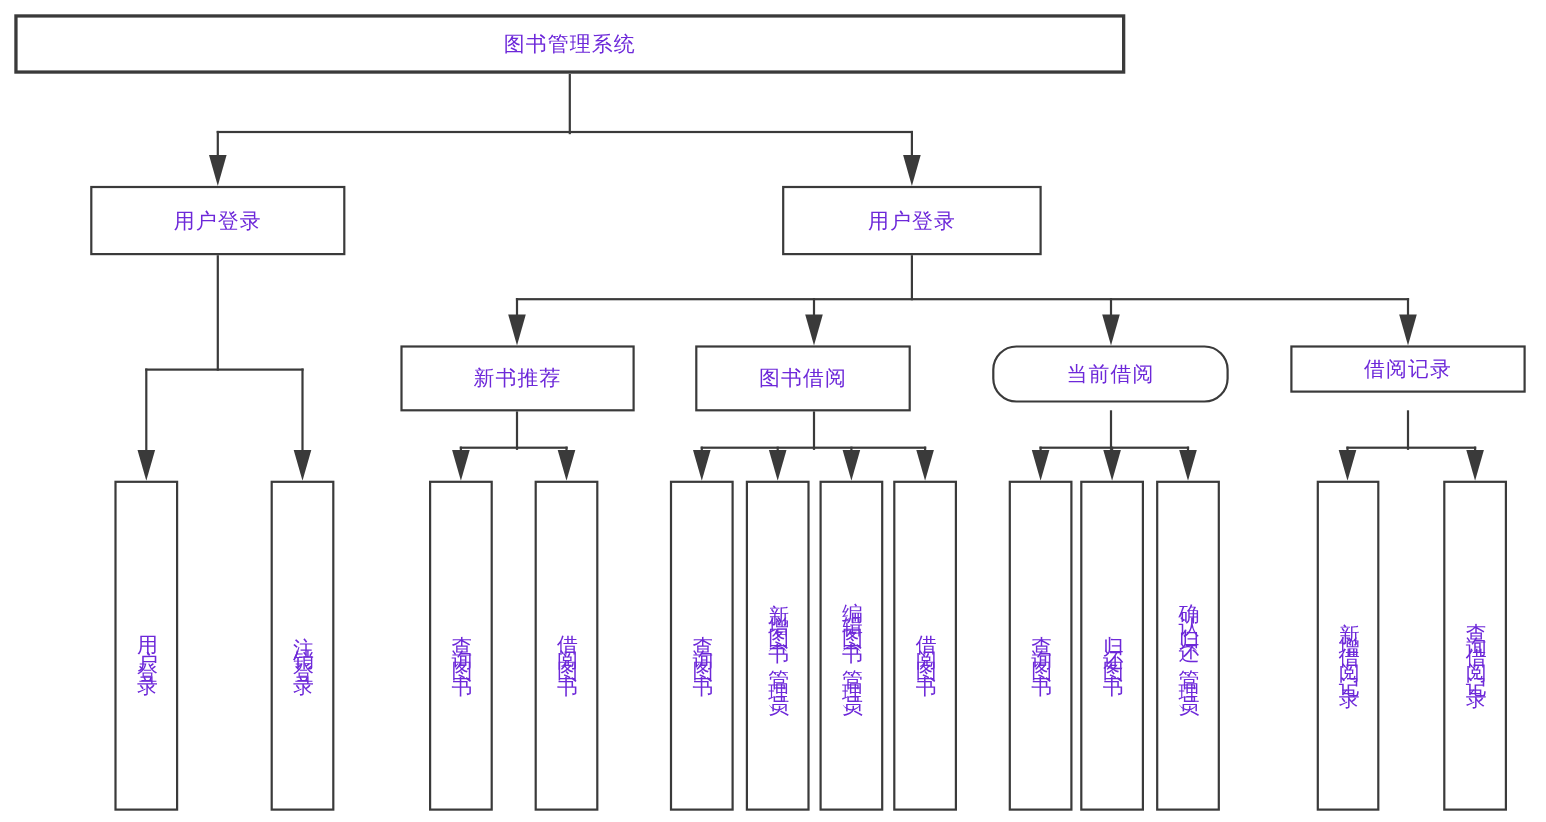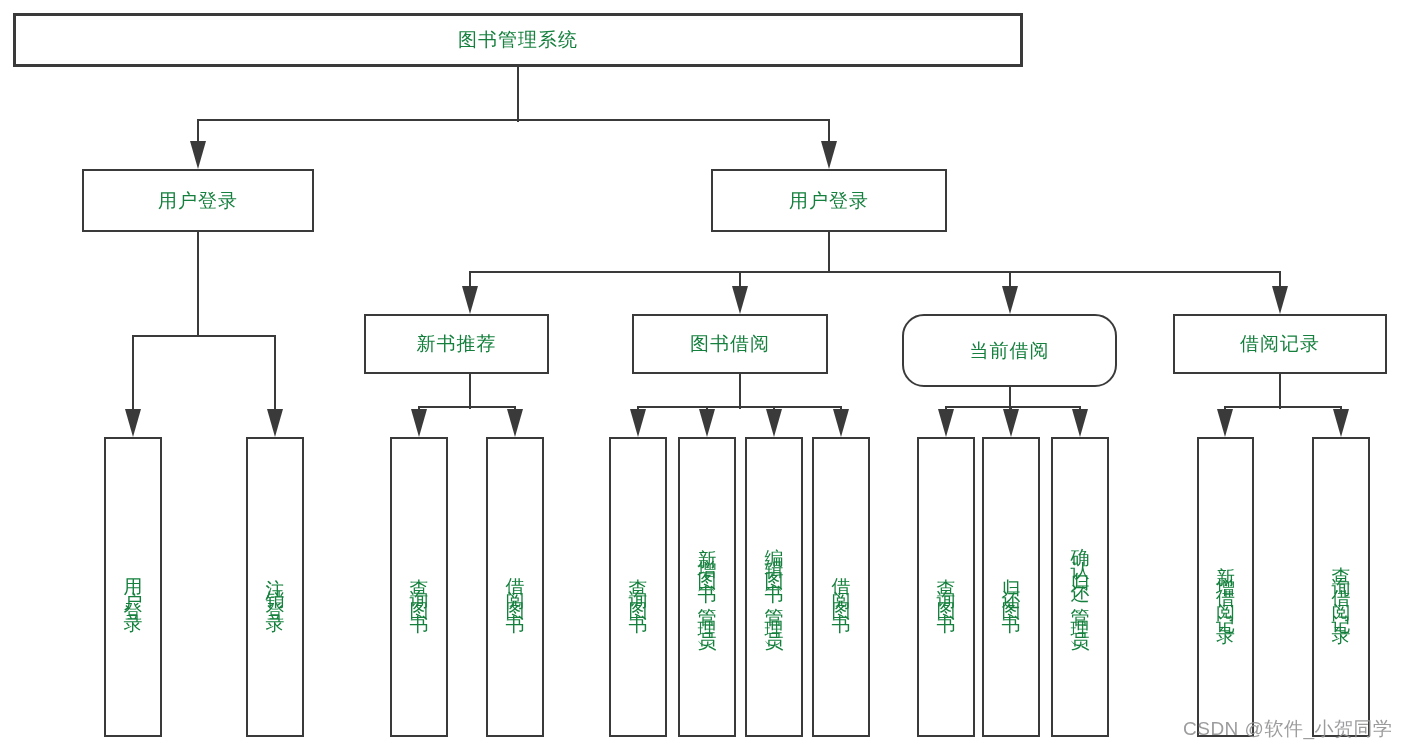--- a/index.html
+++ b/index.html
@@ -16,21 +16,21 @@
   }
   .box {
     position: absolute;
     background: #ffffff;
     border: 2px solid #3a3a3a;
     display: flex;
     align-items: center;
     justify-content: center;
     font-size: 19px;
     letter-spacing: 1px;
-    color: #15803d;
+    color: #6d28d9;
     z-index: 2;
   }
   .box.root { border-width: 3px; }
   .leaf { z-index: 2; }
   .vtext {
     writing-mode: vertical-rl;
     text-orientation: mixed;
     font-size: 19px;
     letter-spacing: 12px;
     line-height: 1.05;
@@ -60,24 +60,24 @@
 </head>
 <body>
 
 <div class="canvas">
 
   <div class="box root" style="left:13px; top:13px; width:1010px; height:54px;">图书管理系统</div>
 
   <div class="box" style="left:82px; top:169px; width:232px; height:63px;">用户登录</div>
   <div class="box" style="left:711px; top:169px; width:236px; height:63px;">用户登录</div>
 
-  <div class="box" style="left:364px; top:314px; width:185px; height:60px;">新书推荐</div>
+  <div class="box" style="left:364px; top:314px; width:213px; height:60px;">新书推荐</div>
   <div class="box" style="left:632px; top:314px; width:196px; height:60px;">图书借阅</div>
-  <div class="box" style="left:902px; top:314px; width:215px; height:73px;border-radius:22px;">当前借阅</div>
-  <div class="box" style="left:1173px; top:314px; width:214px; height:60px;">借阅记录</div>
+  <div class="box" style="left:902px; top:314px; width:215px; height:52px;border-radius:22px;">当前借阅</div>
+  <div class="box" style="left:1173px; top:314px; width:214px; height:43px;">借阅记录</div>
 
   <div class="box leaf" style="left:104px; top:437px; width:58px; height:300px;">
     <span class="vtext">用户登录</span>
   </div>
   <div class="box leaf" style="left:246px; top:437px; width:58px; height:300px;">
     <span class="vtext">注销登录</span>
   </div>
 
   <div class="box leaf" style="left:390px; top:437px; width:58px; height:300px;">
     <span class="vtext">查询图书</span>
@@ -168,15 +168,14 @@
   <div class="v" style="left:1079px; top:406px; height:7px;"></div>
   <div class="a" style="left:1072px; top:409px;"></div>
 
   <div class="v" style="left:1279px; top:373px; height:36px;"></div>
   <div class="h" style="left:1224px; top:406px; width:118px;"></div>
   <div class="v" style="left:1224px; top:406px; height:7px;"></div>
   <div class="a" style="left:1217px; top:409px;"></div>
   <div class="v" style="left:1340px; top:406px; height:7px;"></div>
   <div class="a" style="left:1333px; top:409px;"></div>
 
-  <div class="watermark">CSDN @软件_小贺同学</div>
 
 </div>
 
 </body></html>

